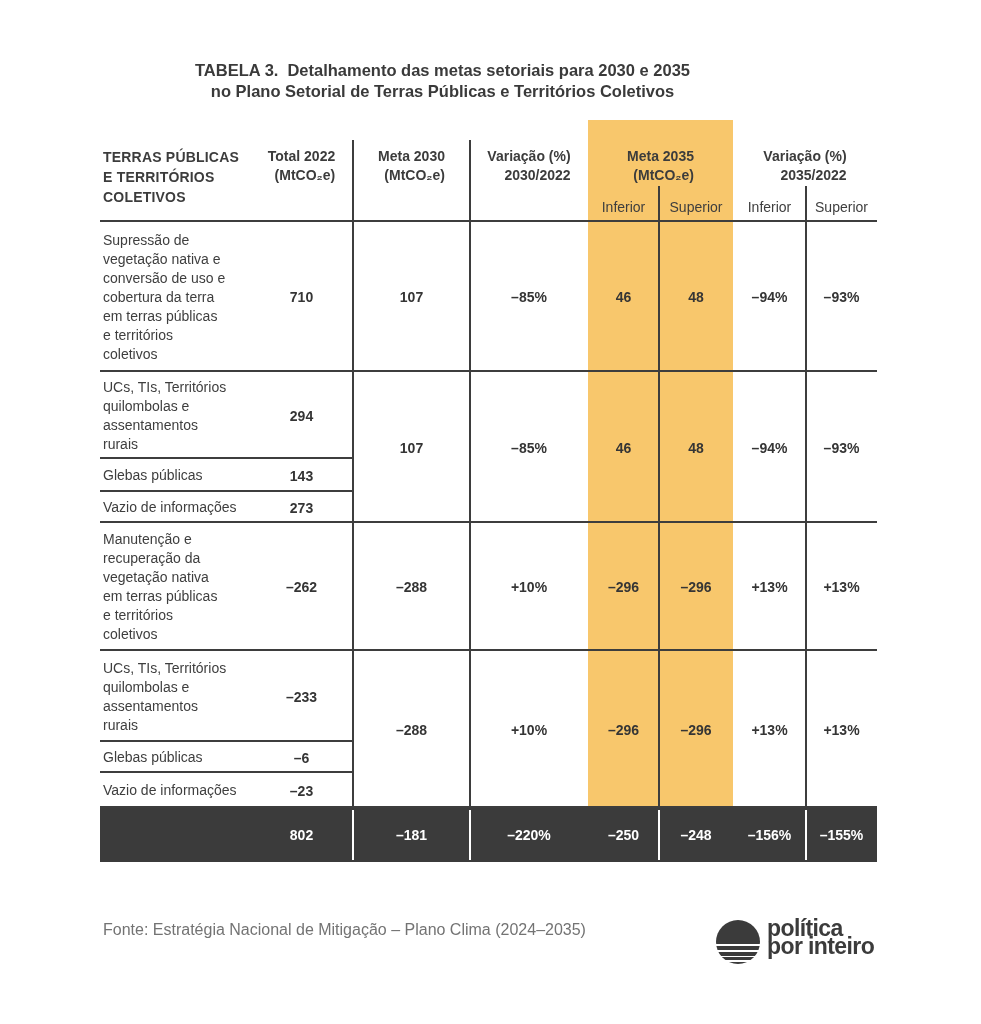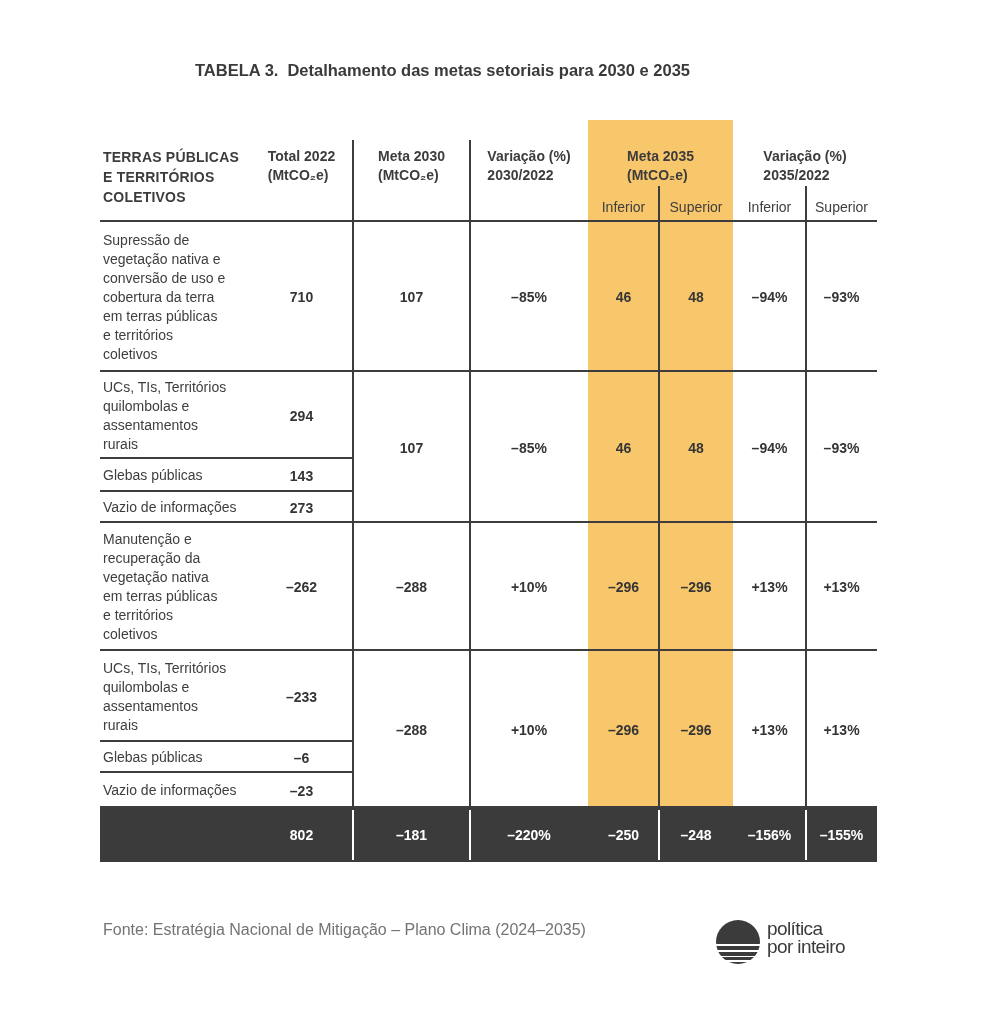--- a/index.html
+++ b/index.html
@@ -26,21 +26,21 @@
 
   .thead, .tbody {
     position:absolute; left:0; width:777px; display:grid; z-index:2;
     grid-template-columns:150px 103px 117px 118px 71px 74px 73px 71px;
   }
   .thead { top:0; height:82px; grid-template-rows:48px 34px; }
   .tbody { top:82px; height:476px;
            grid-template-rows:150px 87px 33px 31px 128px 91px 31px 35px 54px; }
 
   .hcell { display:flex; justify-content:center; align-items:flex-start; padding-top:7px;
-           text-align:left; font-weight:bold; font-size:14px; line-height:19px;
+           text-align:right; font-weight:bold; font-size:14px; line-height:19px;
            white-space:pre-line; color:#3C3C3C; }
   .hcat  { justify-content:flex-start; text-align:left; padding-left:3px; line-height:20px;
            letter-spacing:0.2px; }
   .hsub  { display:flex; justify-content:center; align-items:flex-end; padding-bottom:7px;
            font-size:14px; font-weight:normal; color:#3E3E3E; }
 
   .lbl { display:flex; align-items:center; text-align:left; padding-left:3px;
          font-size:14px; line-height:19px; white-space:pre-line; color:#3E3E3E; }
   .val { display:flex; align-items:center; justify-content:center;
          font-weight:bold; font-size:14px; color:#353535; }
@@ -60,31 +60,32 @@
   
   .source { position:absolute; left:103px; top:921px; font-size:16px; color:#737373; }
   .logo { position:absolute; left:716px; top:917px; display:flex; align-items:flex-start; }
   .logo-mark { width:44px; height:44px; border-radius:50%; margin-top:3px; flex:0 0 44px;
     background:linear-gradient(to bottom,
       #3B3B3B 0 55%, #ffffff 55% 59.5%,
       #3B3B3B 59.5% 69%, #ffffff 69% 73.5%,
       #3B3B3B 73.5% 81%, #ffffff 81% 85%,
       #3B3B3B 85% 91%, #ffffff 91% 94.5%,
       #3B3B3B 94.5% 100%); }
-  .logo-text { margin-left:7px; font-weight:normal; font-size:19px; line-height:17.5px;
+  .logo-text { margin-left:7px; font-weight:bold; font-size:23px; line-height:17.5px;
                letter-spacing:-0.6px; color:#3B3B3B; padding-top:3px; }
   .logo-text span { display:block; }
 </style>
 </head>
 <body>
 
 <div class="page">
 
   <div class="title">
     <div><span class="title-tag">TABELA 3.</span><span>Detalhamento das metas setoriais para 2030 e 2035</span></div>
+    <div>no Plano Setorial de Terras Públicas e Territórios Coletivos</div>
   </div>
 
   <div class="highlight-band"></div>
 
   <div class="table">
 
     <div class="lines">
       <div class="vline" style="left:252px; top:0; height:666px;"></div>
       <div class="vline" style="left:369px; top:0; height:666px;"></div>
       <div class="vline" style="left:558px; top:46px; height:620px;"></div>

